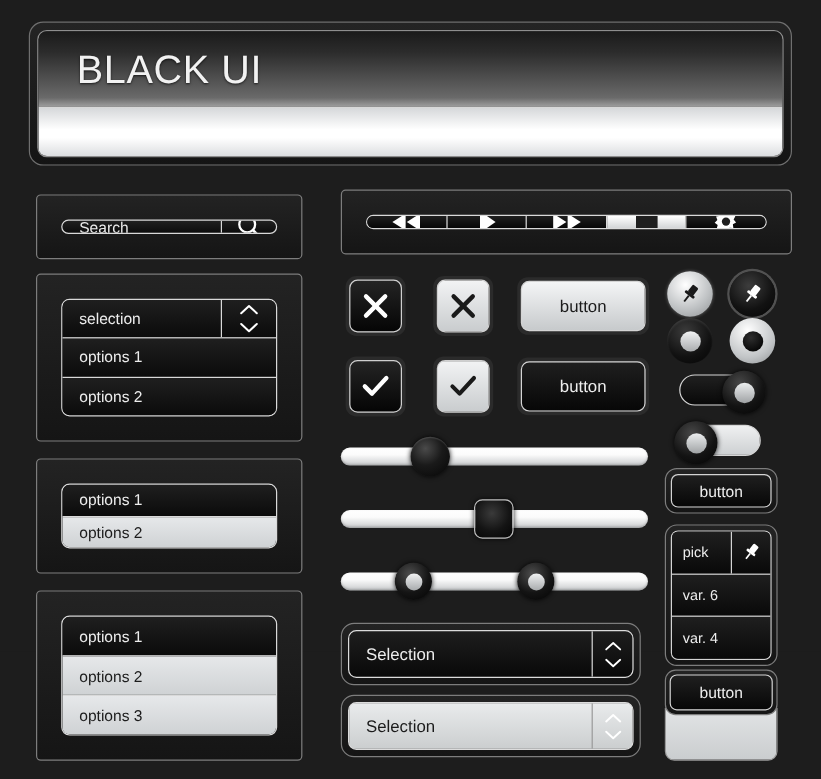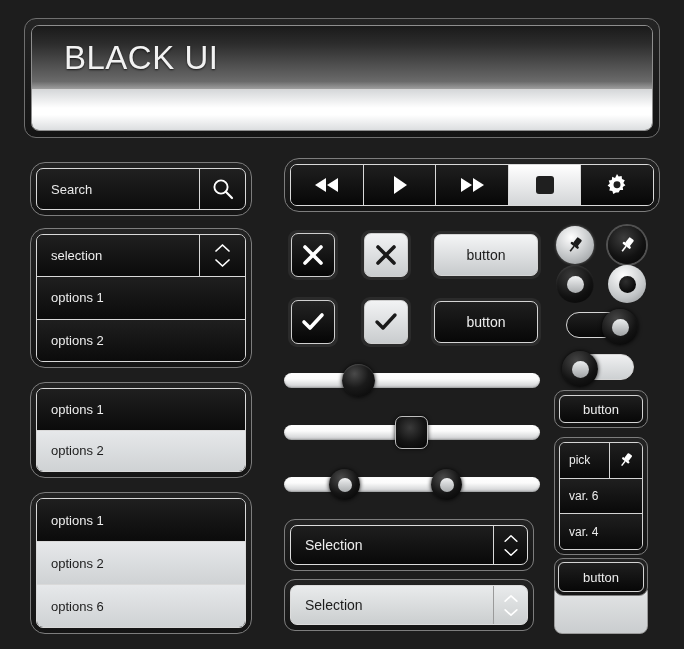--- a/index.html
+++ b/index.html
@@ -51,22 +51,22 @@
   .header-bottom {
     flex: 1 1 auto;
     background: linear-gradient(180deg,#d6d8da 0%, #ffffff 45%, #ffffff 62%, #dcdee0 100%);
   }
 
   
   .frame {
     position: absolute;
     background: linear-gradient(180deg,#232323 0%, #151515 100%);
     border: 1px solid #7d7d7d;
-    border-radius: 15px;
-    padding: 5px;
+    border-radius: 4px;
+    padding: 20px;
   }
 
   
   .search-frame { left: 30px; top: 162px; width: 222px; height: 54px; }
   .search-inner {
     width: 100%; height: 100%;
     border: 1px solid #d9d9d9;
     border-radius: 7px;
     display: flex; align-items: stretch;
     background: linear-gradient(180deg,#202020 0%, #0c0c0c 100%);
@@ -439,21 +439,21 @@
 
   <div class="frame list-frame list3">
     <div class="list-inner">
       <div class="list-row row-dark">
         <span>options 1</span>
       </div>
       <div class="list-row row-light">
         <span>options 2</span>
       </div>
       <div class="list-row row-light">
-        <span>options 6</span>
+        <span>options 3</span>
       </div>
     </div>
   </div>
 
   <div class="frame toolbar-frame">
     <div class="toolbar-inner">
       <div class="tb-btn">
         <svg width="30" height="20" viewBox="0 0 30 20">
           <polygon points="14,3 14,17 3,10" fill="#fff"></polygon>
           <polygon points="26,3 26,17 15,10" fill="#fff"></polygon>

